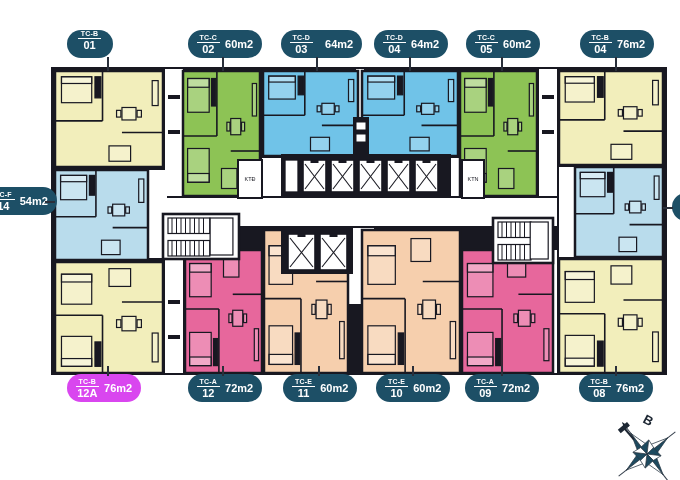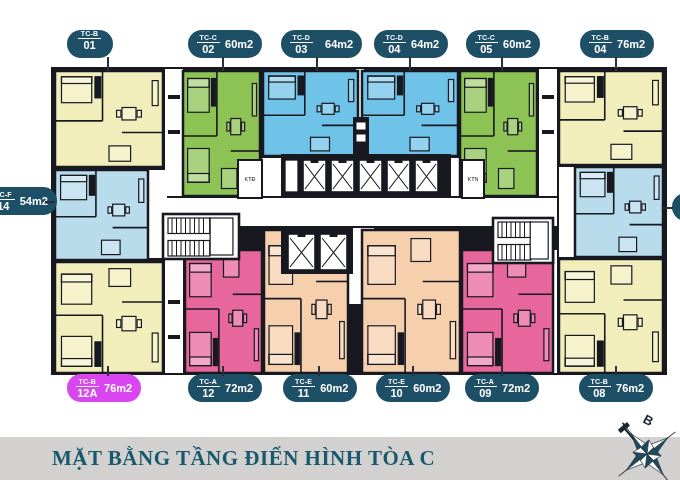--- a/index.html
+++ b/index.html
@@ -425,23 +425,20 @@
       <div class="pill" style="background: rgb(29, 79, 102); color: rgb(255, 255, 255); left: -17px; top: 187px; min-width: 62px;">
         <div class="frac">
           <span class="code">TC-F</span>
           <span class="num">14</span>
         </div>
         <div class="area">54m2</div>
       </div>
       <div class="conn" style="left: 45px; top: 201px; width: 10px; height: 2px;"></div>
     </div>
 
-<div id="title-bar" style="background: rgb(210, 209, 207);">
-  <div id="title-text" style="color: rgb(25, 89, 110);">MẶT BẰNG TẦNG ĐIỂN HÌNH TÒA C</div>
-</div>
 
 <svg id="compass" width="84" height="84" viewBox="0 0 84 84">
   <g>
     <g transform="translate(49,58) rotate(-38)">
       <line x1="0" y1="44" x2="0" y2="-40" stroke="#3a4450" stroke-width="1.1"></line>
       <line x1="-36" y1="0" x2="36" y2="0" stroke="#3a4450" stroke-width="1.1"></line>
 
       <g stroke="#273744" stroke-width="0.7">
         <polygon points="0,0 -5.5,-8 0,-26" fill="#1d4a5f"></polygon>
         <polygon points="0,0 5.5,-8 0,-26" fill="#ffffff"></polygon>

